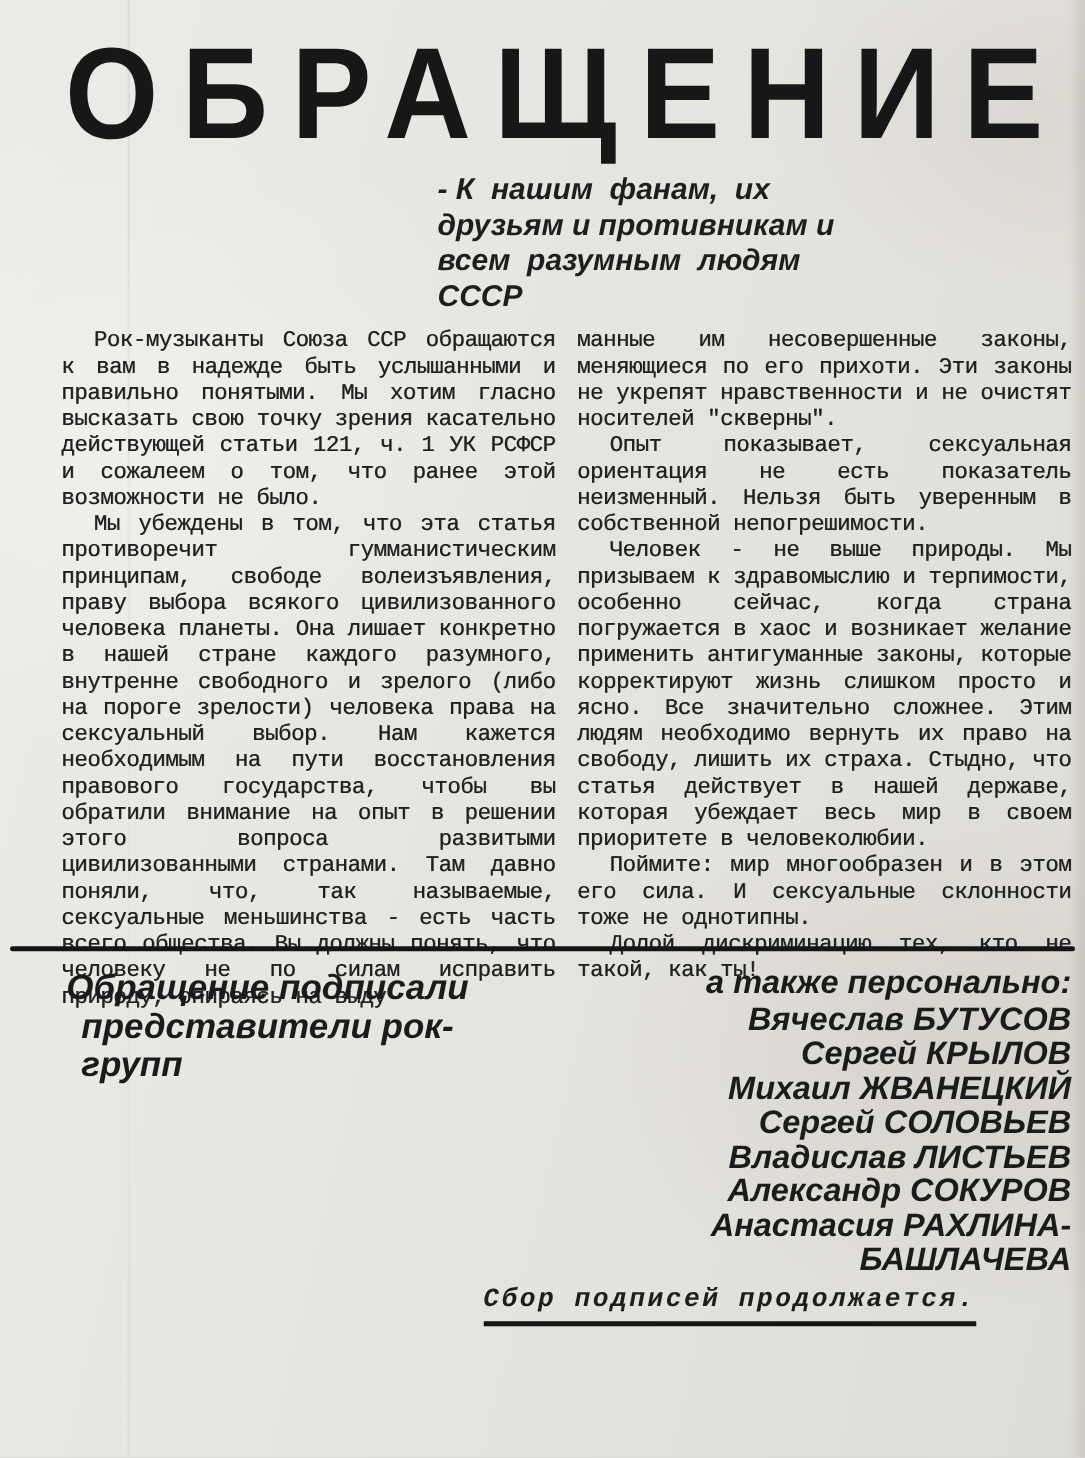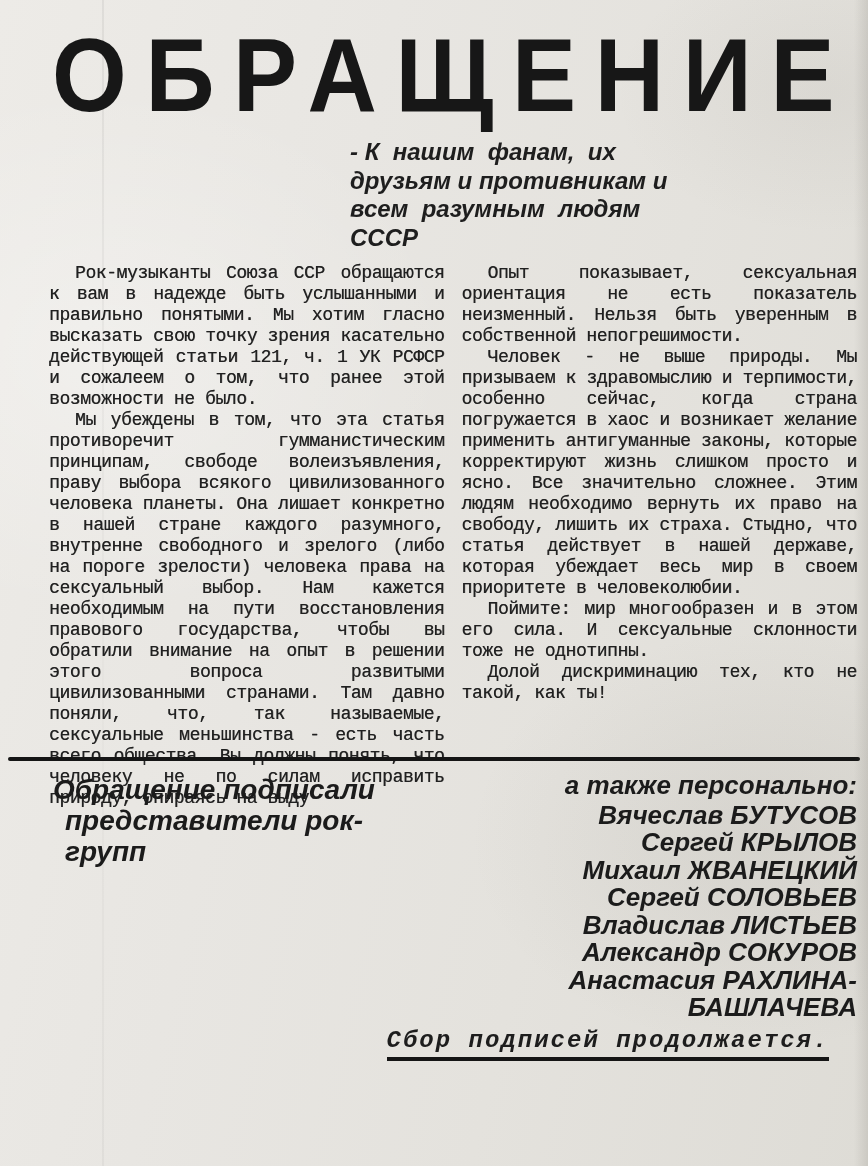--- a/index.html
+++ b/index.html
@@ -136,21 +136,21 @@
   .names-list div:nth-child(8) { margin-left: 30px; }
   .names-list div:nth-child(9) { margin-left: 87px; }
 
   .collection-note {
     margin-left: -52px;
     margin-top: 5px;
     width: max-content;
     font-family: "Liberation Mono", "DejaVu Sans Mono", monospace;
     font-style: italic;
     font-weight: bold;
-    font-size: 24px;
+    font-size: 21px;
     letter-spacing: 2px;
     padding-bottom: 3px;
     border-bottom: 4px solid #151515;
     white-space: nowrap;
     color: #1d1d1d;
   }
 </style>
 </head>
 <body>
 
@@ -164,20 +164,21 @@
     <div>всем  разумным  людям</div>
     <div>СССР</div>
   </div>
 
   <div class="body-columns">
     <div class="body-col">
       <p>Рок-музыканты Союза ССР обращаются к вам в надежде быть услышанными и правильно понятыми. Мы хотим гласно высказать свою точку зрения касательно действующей статьи 121, ч. 1 УК РСФСР и сожалеем о том, что ранее этой возможности не было.</p>
       <p>Мы убеждены в том, что эта статья противоречит гумманистическим принципам, свободе волеизъявления, праву выбора всякого цивилизованного человека планеты. Она лишает конкретно в нашей стране каждого разумного, внутренне свободного и зрелого (либо на пороге зрелости) человека права на сексуальный выбор. Нам кажется необходимым на пути восстановления правового государства, чтобы вы обратили внимание на опыт в решении этого вопроса развитыми цивилизованными странами. Там давно поняли, что, так называемые, сексуальные меньшинства - есть часть всего общества. Вы должны понять, что человеку не по силам исправить природу, опираясь на выду-</p>
     </div>
     <div class="body-col">
+      <p class="cont">манные им несовершенные законы, меняющиеся по его прихоти. Эти законы не укрепят нравственности и не очистят носителей "скверны".</p>
       <p>Опыт показывает, сексуальная ориентация не есть показатель неизменный. Нельзя быть уверенным в собственной непогрешимости.</p>
       <p>Человек - не выше природы. Мы призываем к здравомыслию и терпимости, особенно сейчас, когда страна погружается в хаос и возникает желание применить антигуманные законы, которые корректируют жизнь слишком просто и ясно. Все значительно сложнее. Этим людям необходимо вернуть их право на свободу, лишить их страха. Стыдно, что статья действует в нашей державе, которая убеждает весь мир в своем приоритете в человеколюбии.</p>
       <p>Поймите: мир многообразен и в этом его сила. И сексуальные склонности тоже не однотипны.</p>
       <p>Долой дискриминацию тех, кто не такой, как ты!</p>
     </div>
   </div>
 
   <div class="section-divider"></div>
 
   <div class="signatures">

